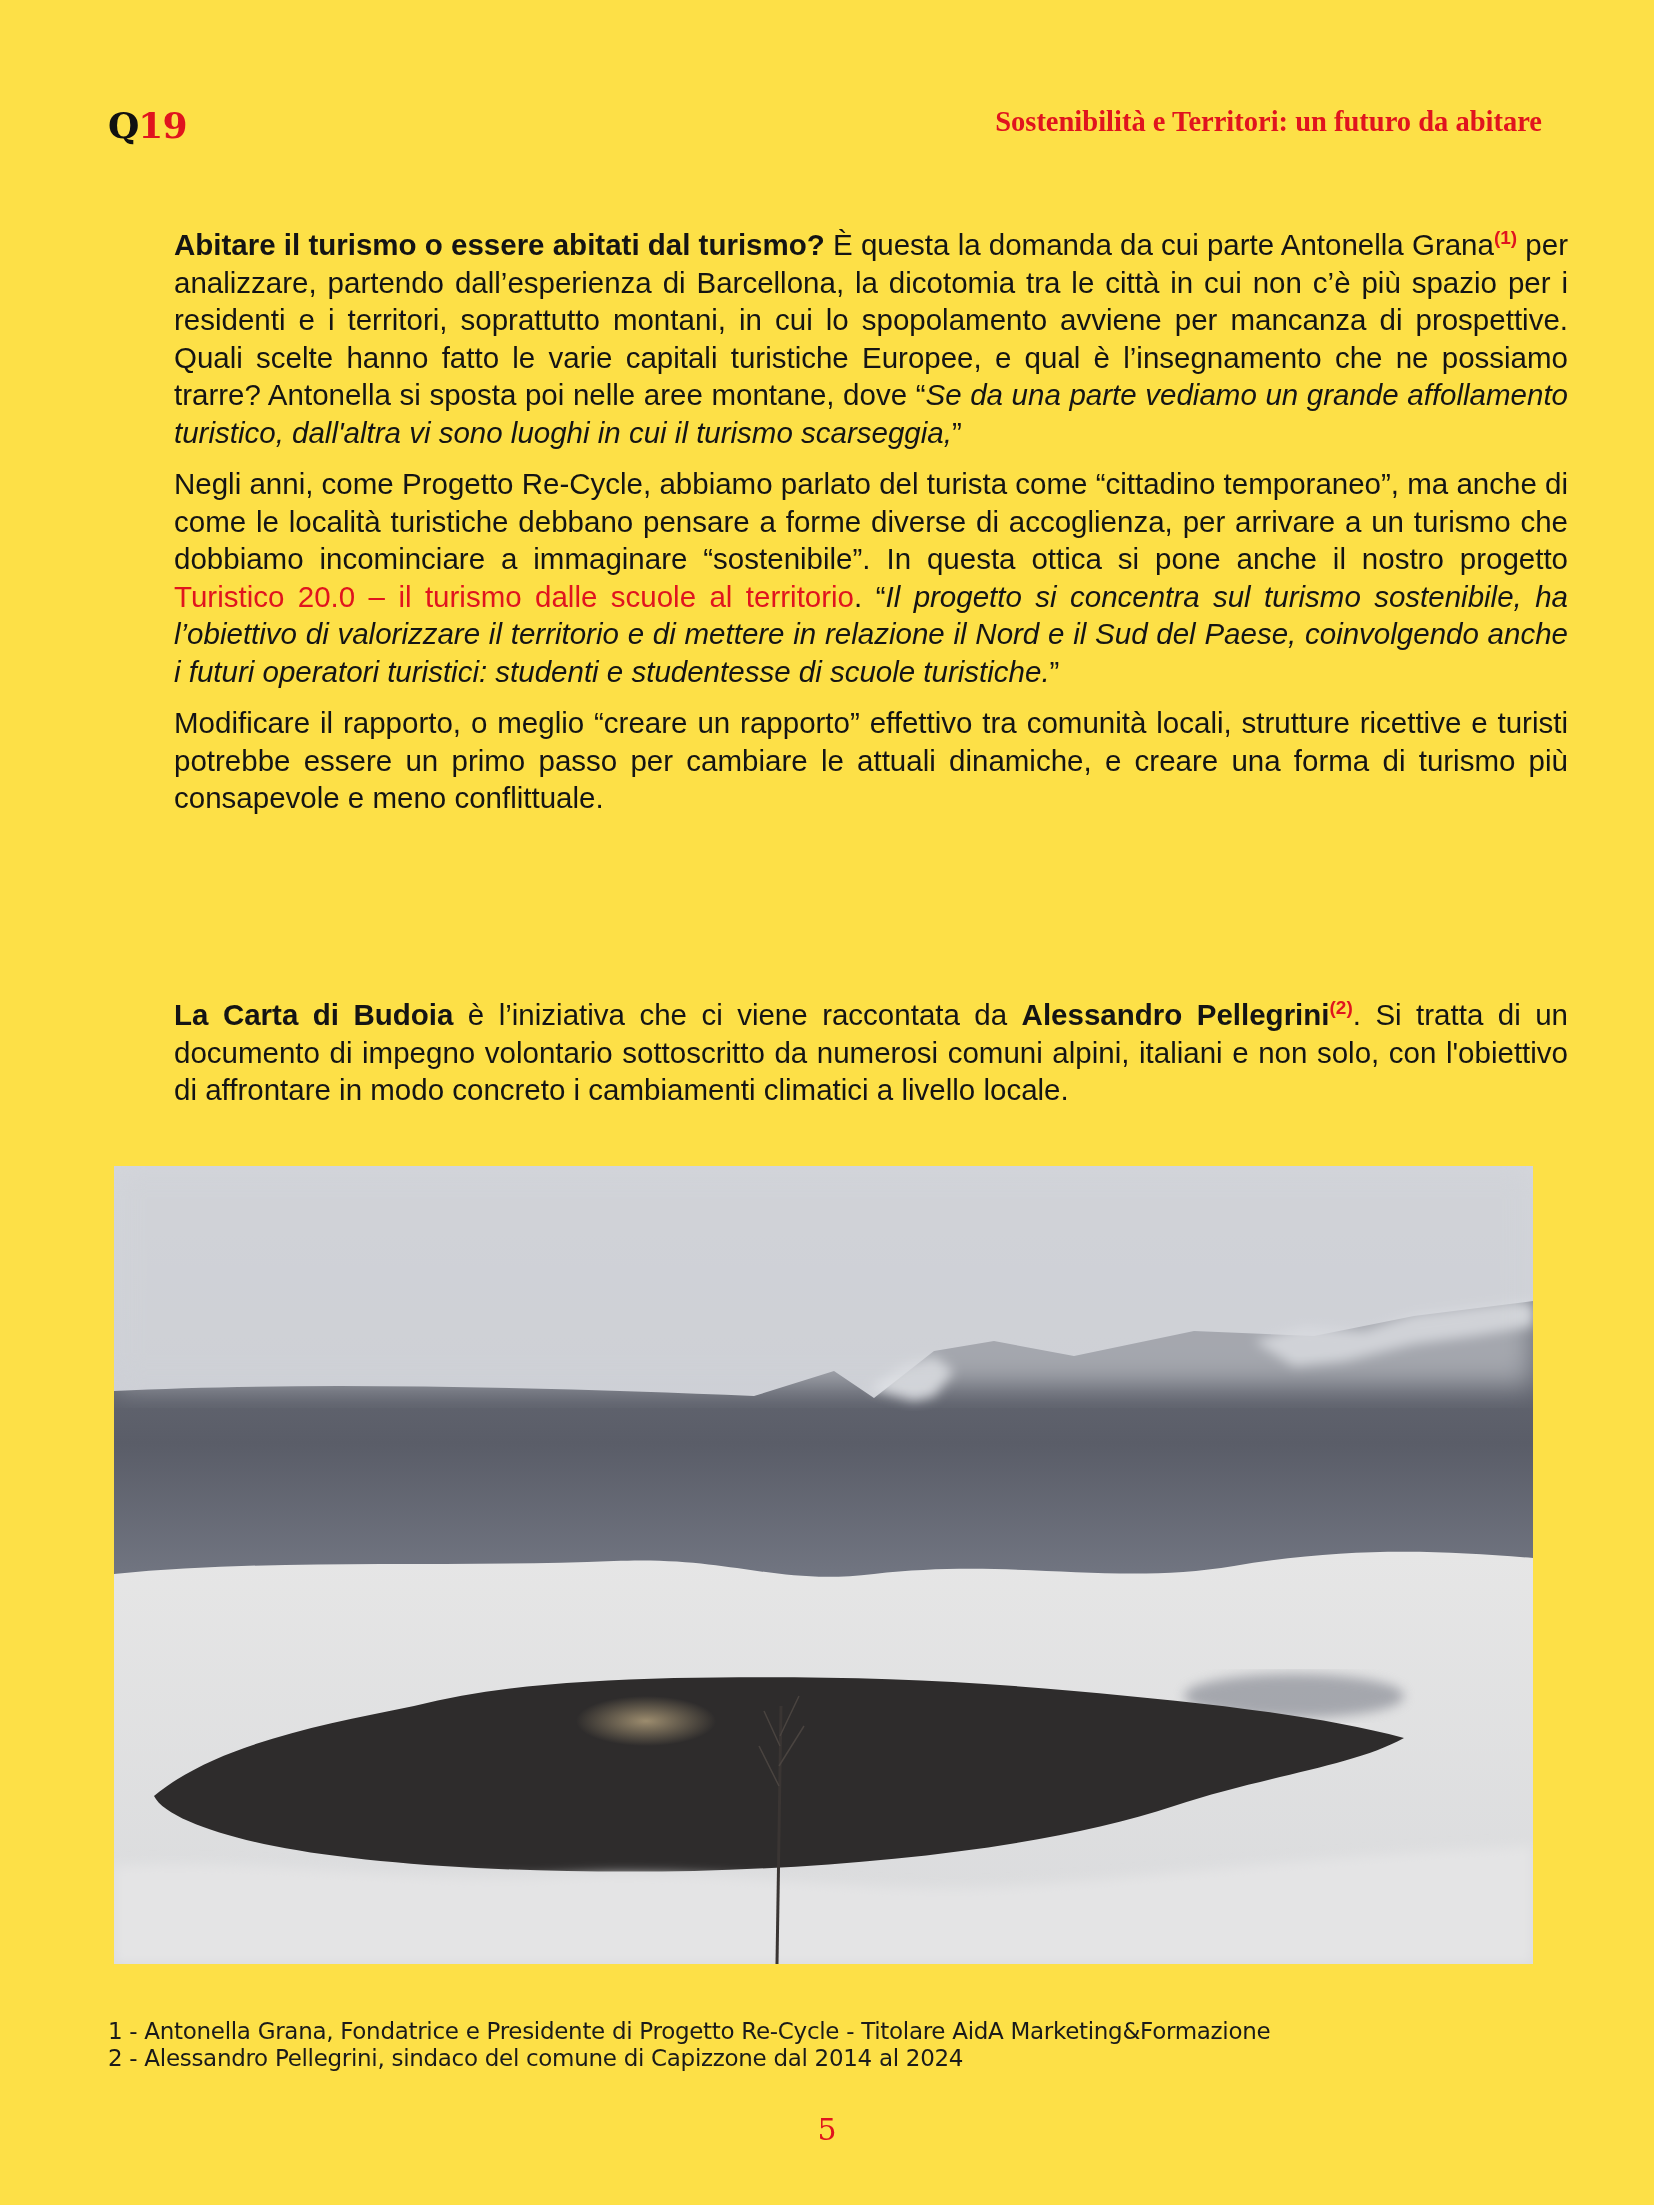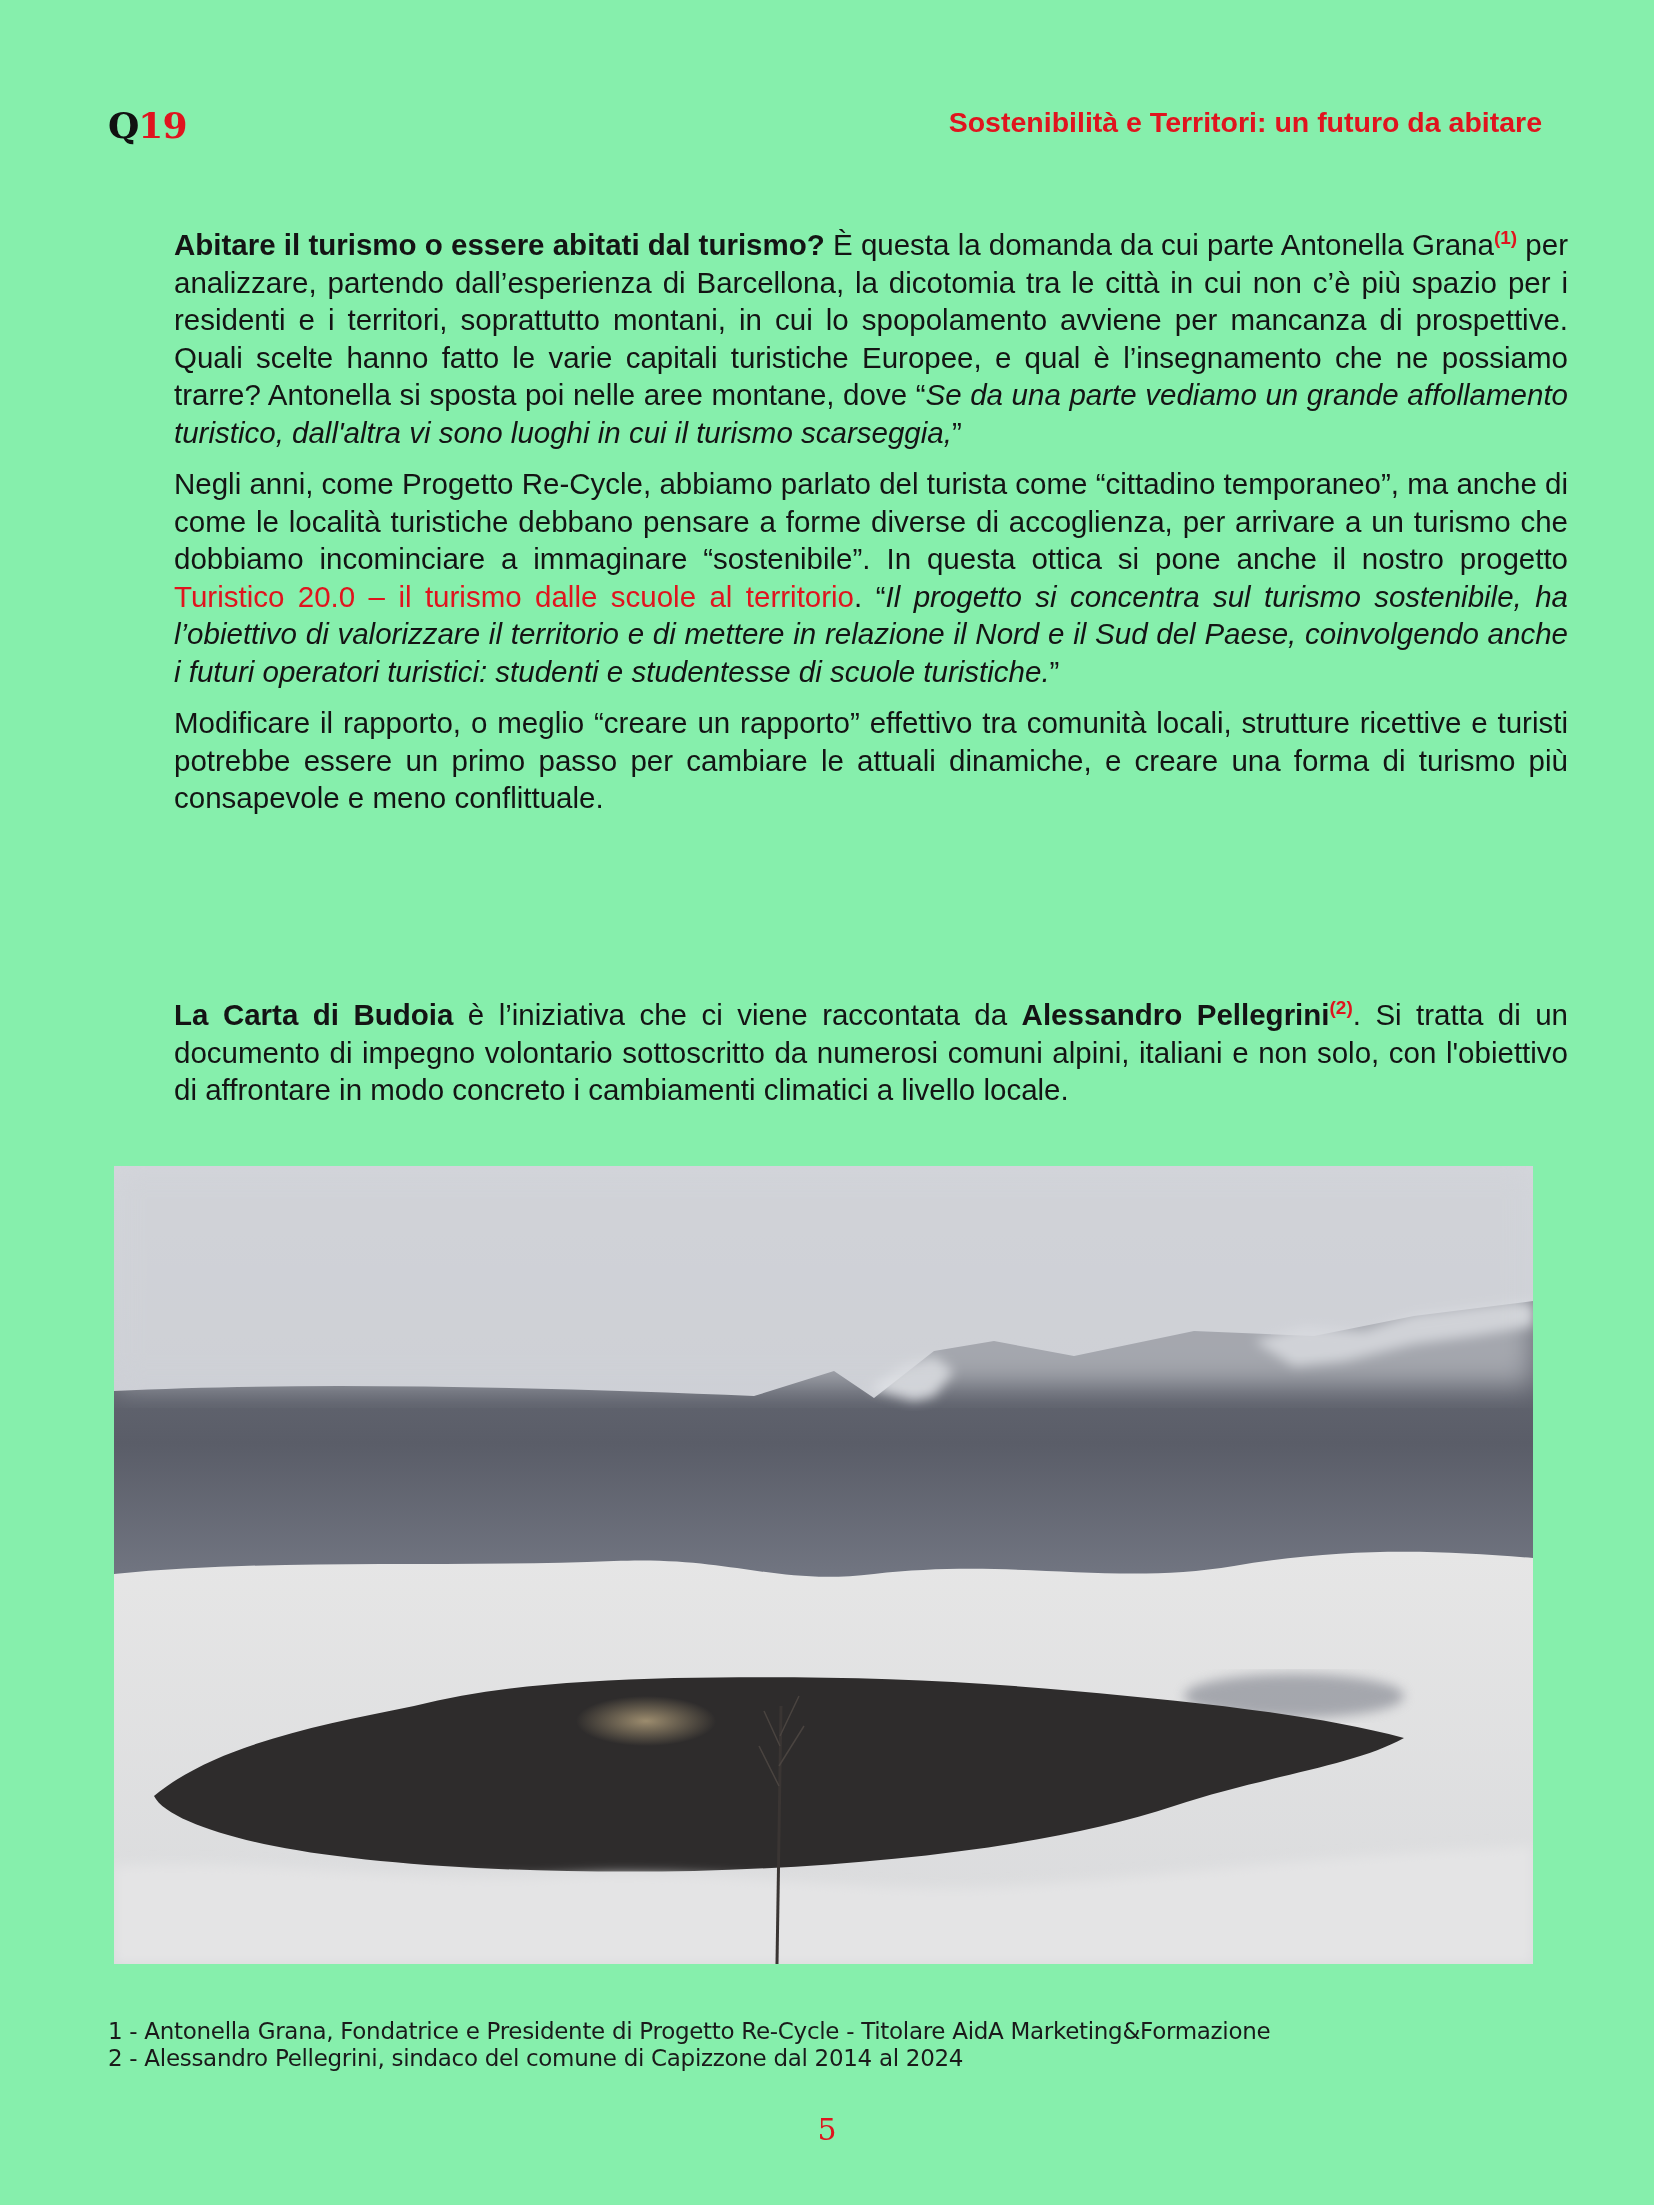--- a/index.html
+++ b/index.html
@@ -1,23 +1,23 @@
 <!DOCTYPE html>
 <html><head>
 <meta charset="utf-8">
 <style>
   html, body { margin: 0; padding: 0; background: #ffffff; }
   body { width: 1654px; height: 2205px; position: relative; overflow: hidden; }
-  .page { position: absolute; left: 0; top: 0; width: 1654px; height: 2205px; background: #86efac; }
+  .page { position: absolute; left: 0; top: 0; width: 1654px; height: 2205px; background: #fde047; }
 
   .logo { position: absolute; left: 108px; top: 104px; font-family: "DejaVu Serif", "Liberation Serif", serif; font-size: 36px; font-weight: bold; letter-spacing: -1px; }
   .logo .q { color: #111; }
   .logo .num { color: #e0141e; }
 
-  .header-title { position: absolute; right: 112px; top: 106px; font-family: Liberation Sans, sans-serif; font-weight: bold; font-size: 28.5px; color: #e0141e; white-space: nowrap; }
+  .header-title { position: absolute; right: 112px; top: 106px; font-family: Liberation Serif, serif; font-weight: bold; font-size: 28.5px; color: #e0141e; white-space: nowrap; }
 
   .body-text { position: absolute; left: 126px; width: 1394px; font-family: "Liberation Sans", sans-serif; font-size: 29.5px; line-height: 37.5px; color: #141414; text-align: justify; hyphens: manual; margin-left: 48px; }
   .body-text p { margin: 0 0 14px 0; }
   .body-text b { font-weight: bold; }
   .body-text i { font-style: italic; }
   .sup { color: #e0141e; font-size: 19px; vertical-align: super; line-height: 0; font-weight: bold; }
   .link { color: #e0141e; text-decoration-thickness: 2px; text-underline-offset: 4px; }
 
   .p1 { top: 226px; }
   .p4 { top: 996px; }

